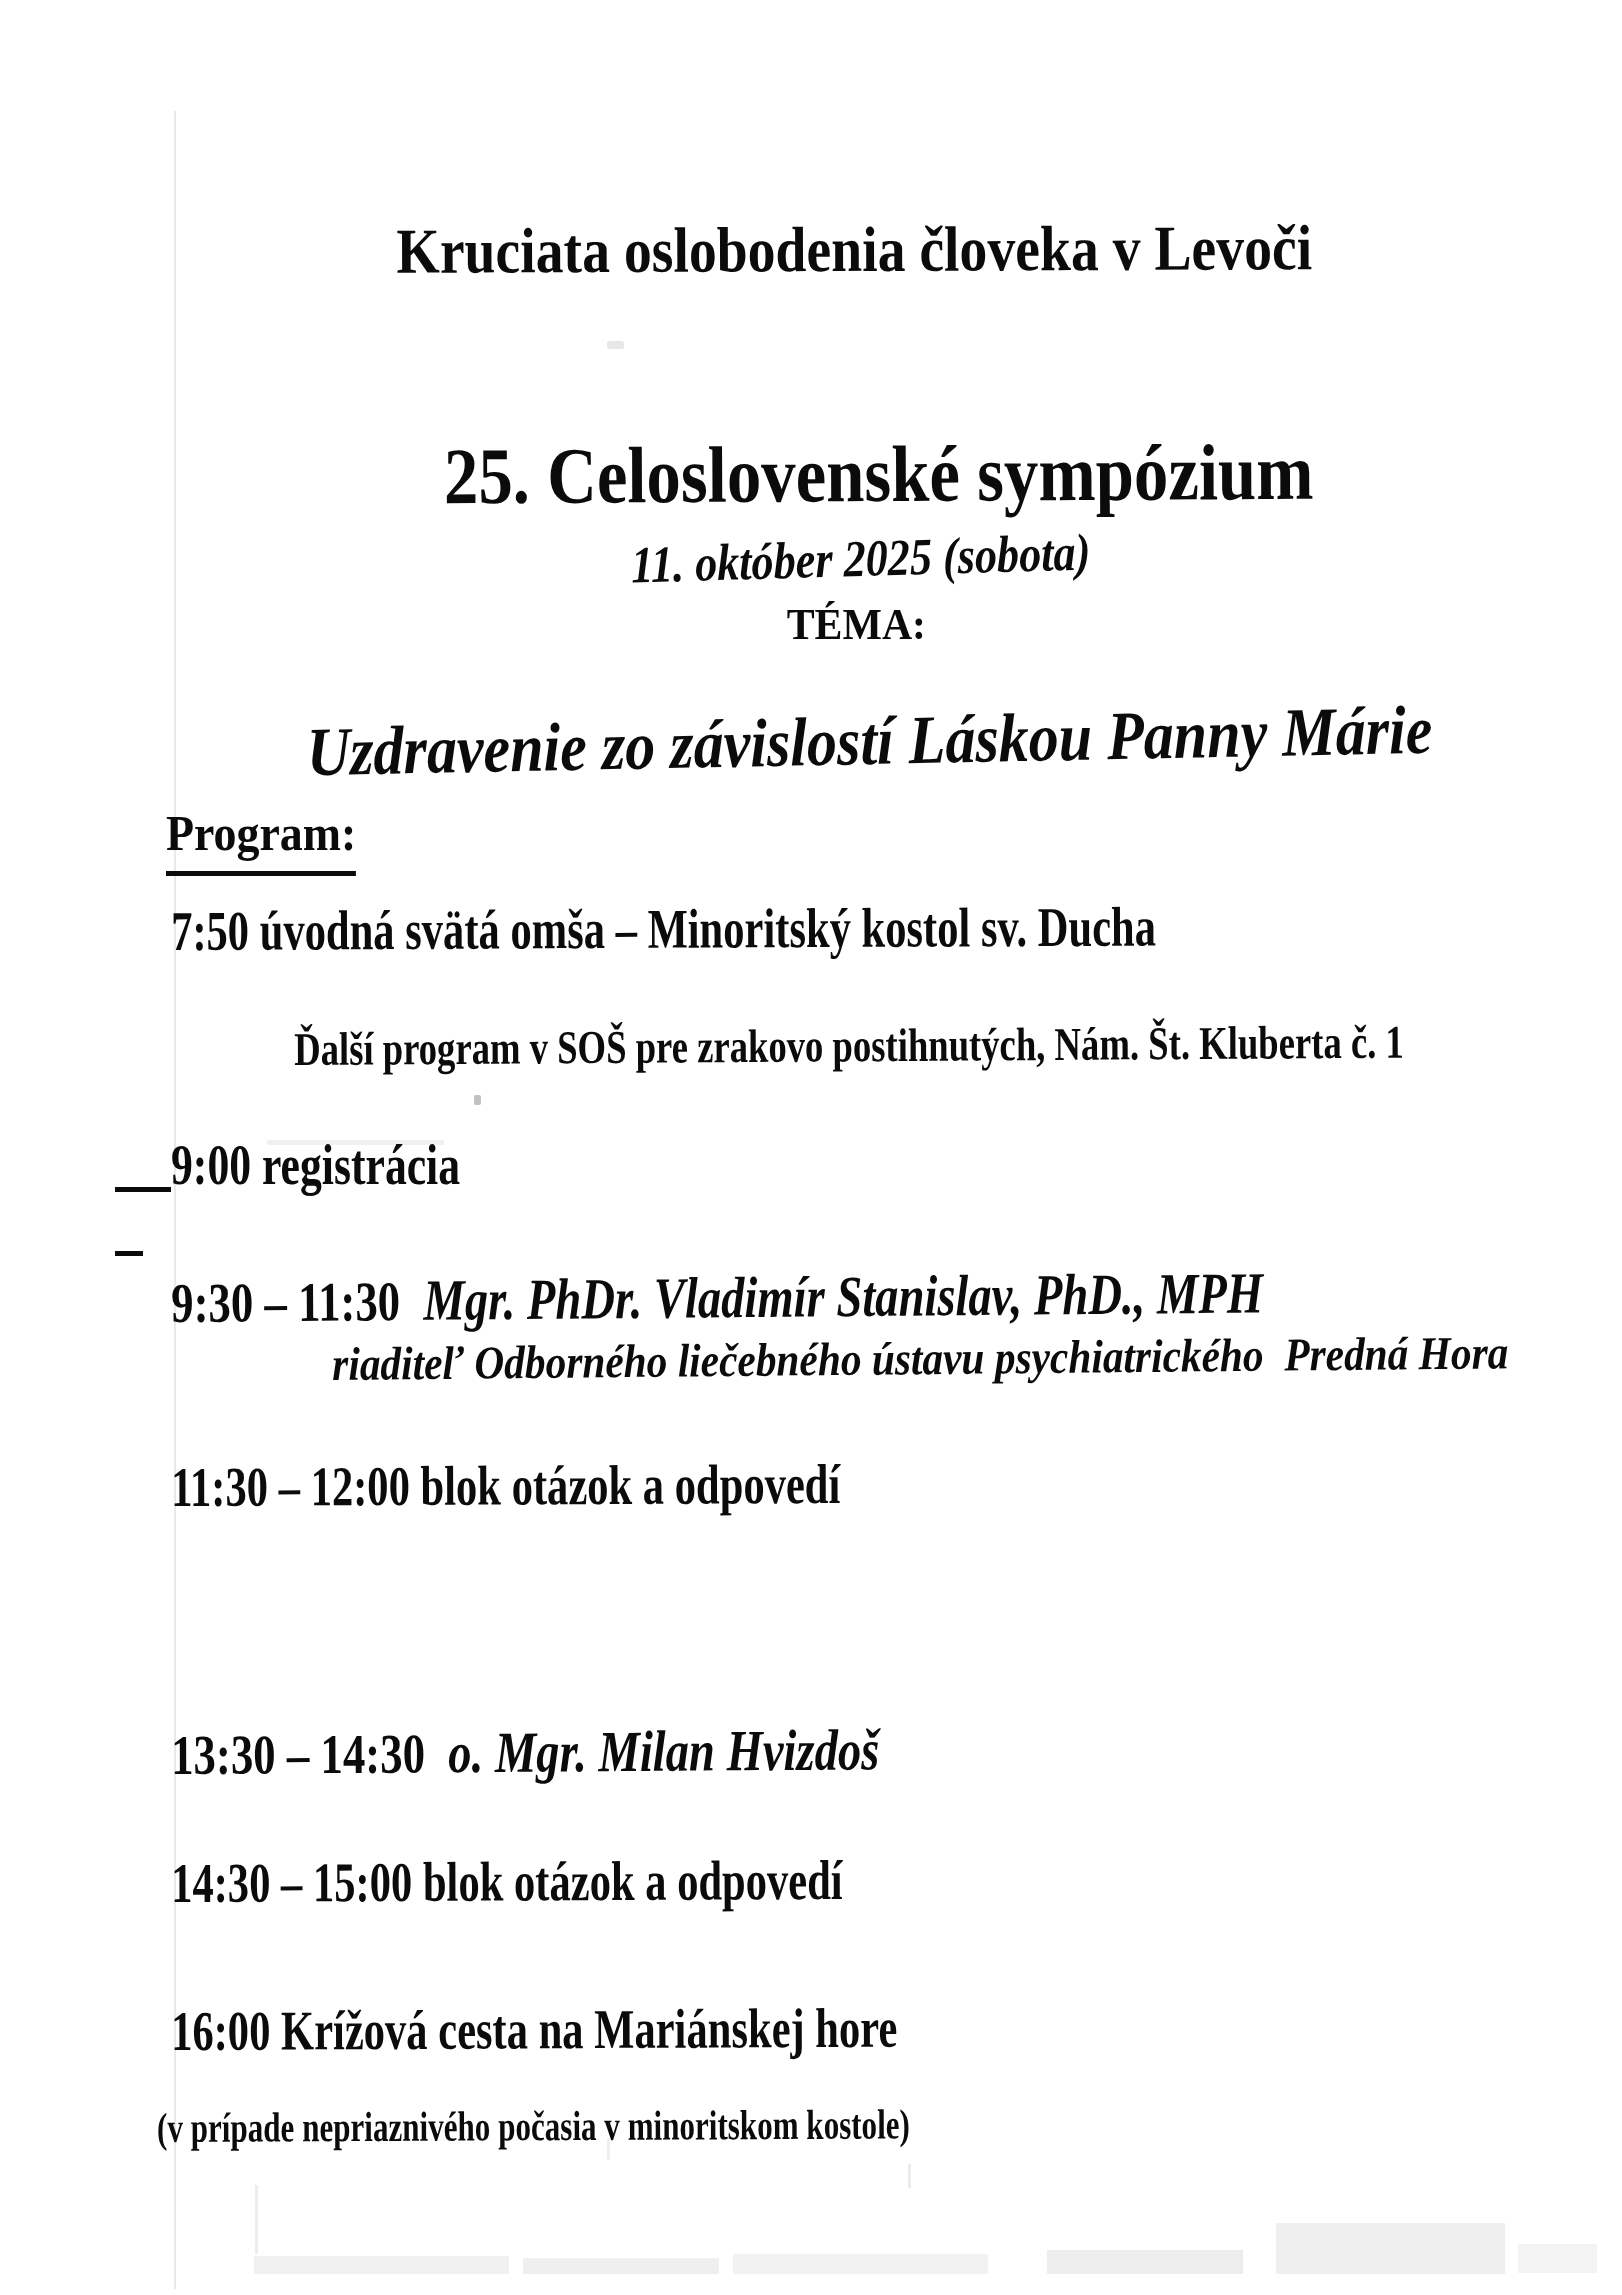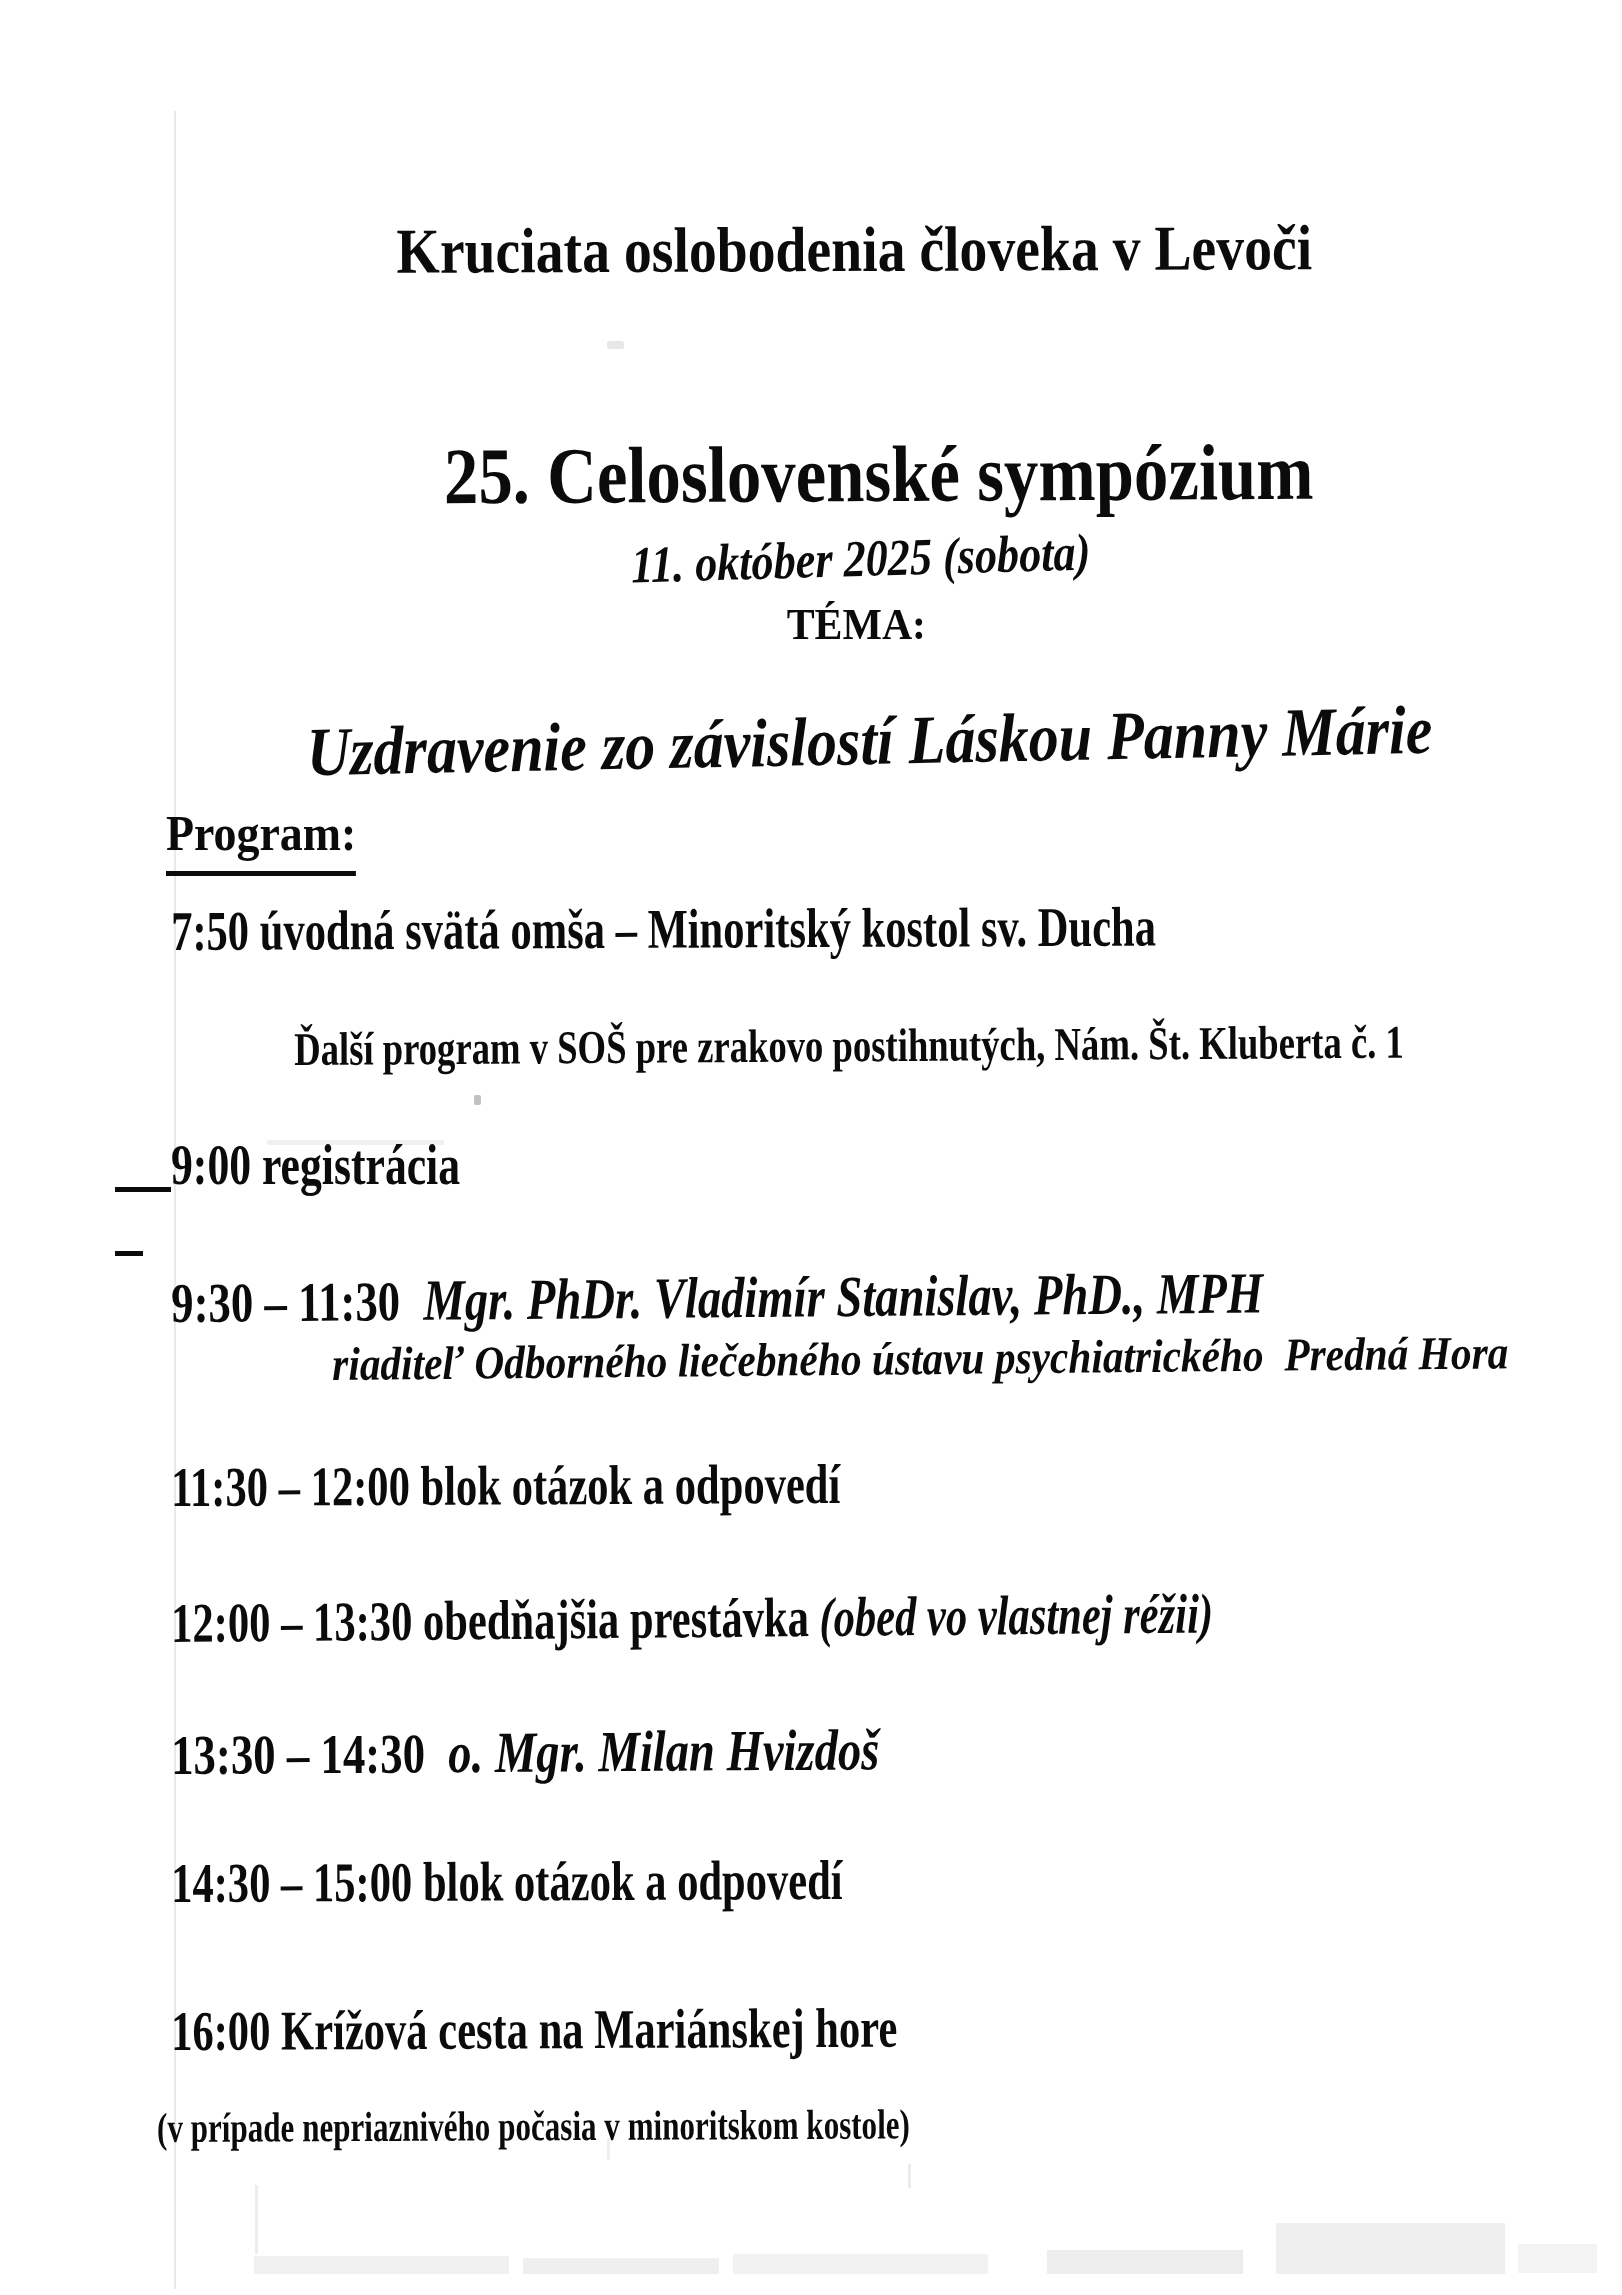--- a/index.html
+++ b/index.html
@@ -122,23 +122,20 @@
     <span class="txt"><span>9:30 – 11:30</span><span class="speaker">Mgr. PhDr. Vladimír Stanislav, PhD., MPH</span></span>
   </div>
   <div class="line left p-det">
     <span class="txt">riaditeľ Odborného liečebného ústavu psychiatrického  Predná Hora</span>
   </div>
 
   <div class="line left p-qa1">
     <span class="txt">11:30 – 12:00 blok otázok a odpovedí</span>
   </div>
 
-  <div class="line left p-lunch">
-    <span class="txt"><span>12:00 – 13:30 obedňajšia prestávka </span><span class="ital">(obed vo vlastnej réžii)</span></span>
-  </div>
 
   <div class="line left p-sp2">
     <span class="txt"><span>13:30 – 14:30</span><span class="speaker">o. Mgr. Milan Hvizdoš</span></span>
   </div>
 
   <div class="line left p-qa2">
     <span class="txt">14:30 – 15:00 blok otázok a odpovedí</span>
   </div>
 
   <div class="line left p-cross">

